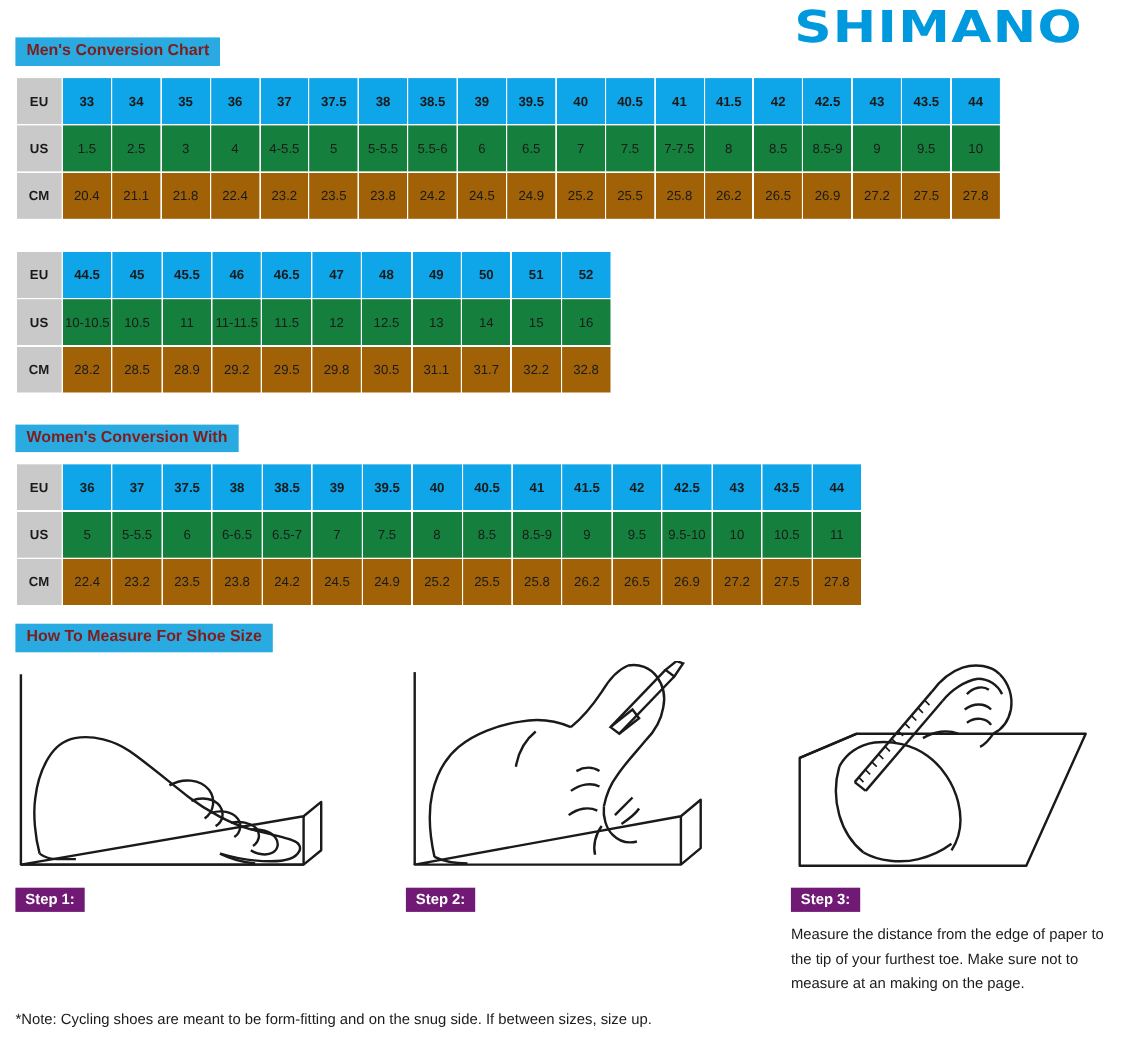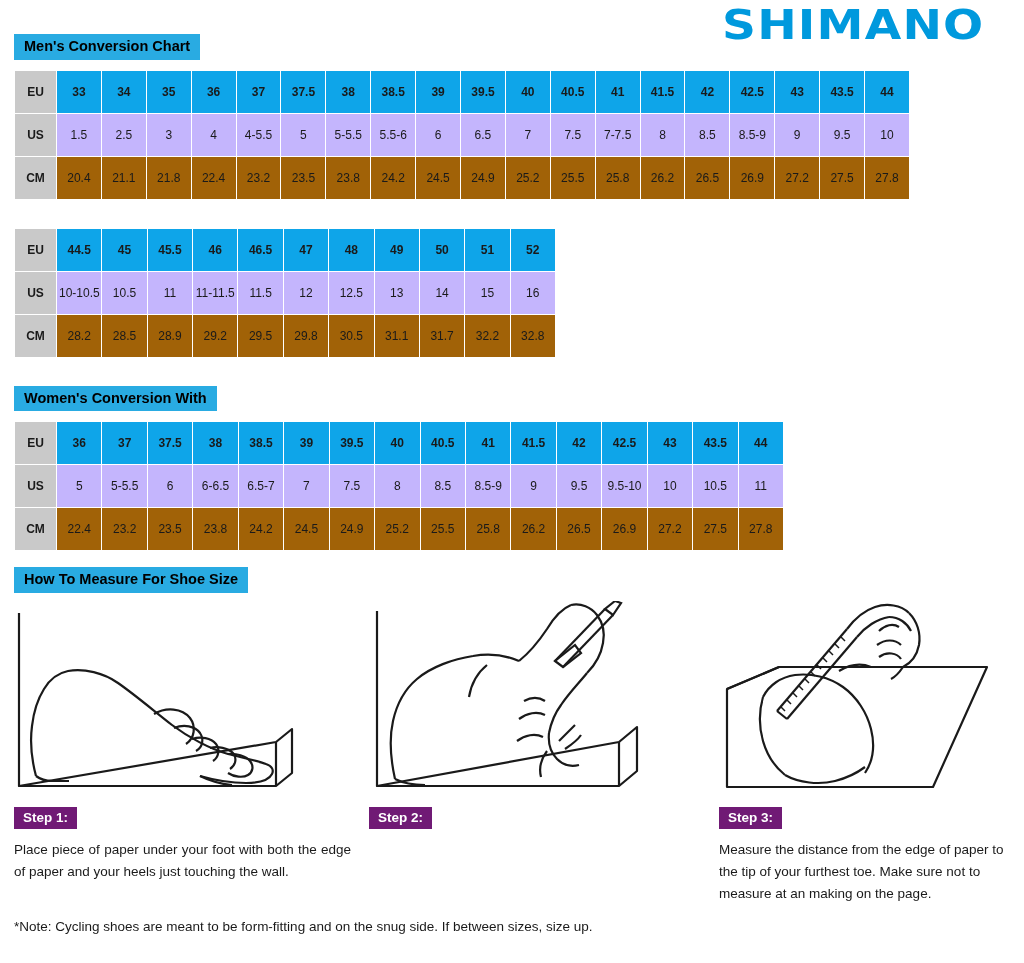--- a/index.html
+++ b/index.html
@@ -30,21 +30,21 @@
   }
 
   .page {
     padding: 0 14px;
     box-sizing: border-box;
   }
 
   .section-title {
     display: inline-block;
     background: #29ABE2;
-    color: #000000;
+    color: #7f1d1d;
     font-size: 14.5px;
     font-weight: bold;
     padding: 5px 10px 6px 10px;
     line-height: 1;
   }
   .title-row { margin-top: 0; }
 
   table.size {
     border-collapse: collapse;
     table-layout: fixed;
@@ -63,21 +63,21 @@
     overflow: hidden;
     white-space: nowrap;
   }
   table.size .rowlabel {
     background: #c9c9c9;
     width: 42px;
     font-size: 12px;
     font-weight: bold;
   }
   table.size tr.eu td { background: #0ea5e9; font-weight: bold; }
-  table.size tr.us td { background: #c4b5fd; font-weight: normal; }
+  table.size tr.us td { background: #15803d; font-weight: normal; }
   table.size tr.cm td { background: #a16207; font-weight: normal; }
   table.size tr.eu td.rowlabel,
   table.size tr.us td.rowlabel,
   table.size tr.cm td.rowlabel { background: #c9c9c9; font-weight: bold; }
 
   .men-table-1 { width: 896px; }
   .men-table-2 { width: 542px; }
   .women-table { width: 770px; }
 
   .spacer-18 { height: 18px; }
@@ -339,21 +339,20 @@
             <path d="M186 175 C196 180 208 183 218 184"></path>
             <path d="M214 153 C222 152 232 155 236 160 C240 165 239 171 234 174 C229 177 220 176 214 172"></path>
             <path d="M196 147 C204 145 214 147 219 152 C223 157 222 164 216 168"></path>
             <path d="M178 138 C187 135 197 137 202 143 C206 148 205 156 199 160"></path>
             <path d="M160 127 C170 123 181 125 186 132 C190 138 189 146 182 150"></path>
             <path d="M140 113 C152 106 168 107 176 117 C182 125 181 137 172 143"></path>
             <path d="M22 175 C26 178 32 180 38 180 L55 180"></path>
           </svg>
         </div>
         <div class="step-badge">Step 1:</div>
-        <div class="step-text">Place piece of paper under your foot with both the edge of paper and your heels just touching the wall.</div>
       </div>
 
       <div class="step step-2">
         <div class="illus">
           <svg width="330" height="200" viewBox="0 0 330 200" fill="none" stroke="#1a1a1a" stroke-width="2.2">
             <path d="M8 10 L8 185"></path>
             <path d="M8 185 L250 185 L268 170 L268 126 L250 141 Z" stroke-linejoin="round"></path>
             <path d="M250 185 L250 141"></path>
             <path d="M26 178 C22 160 20 138 24 120 C28 102 36 88 48 78 C62 66 84 58 104 55 C120 52 136 54 150 60"></path>
             <path d="M26 178 C34 182 44 184 56 184"></path>

